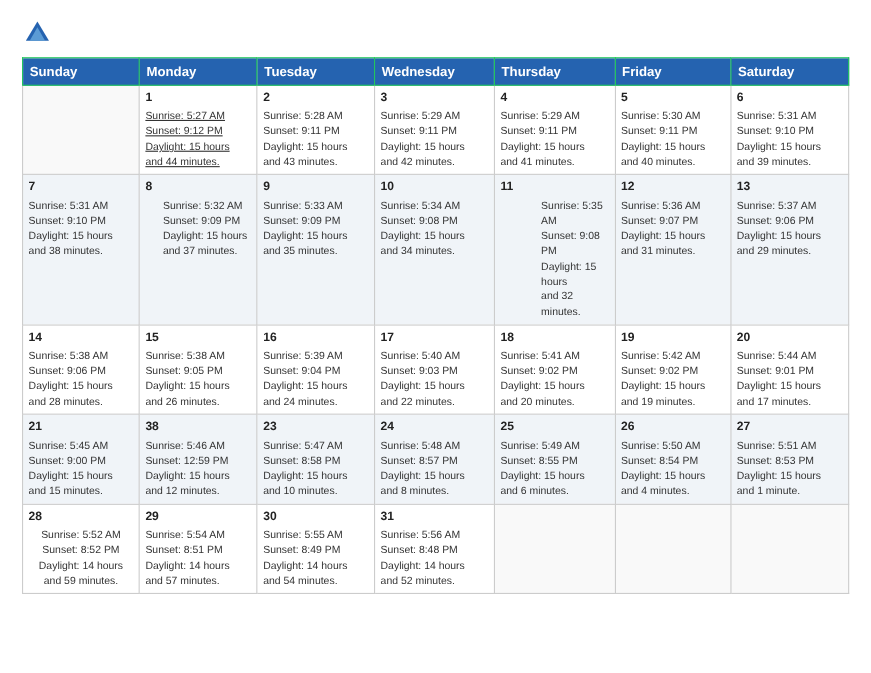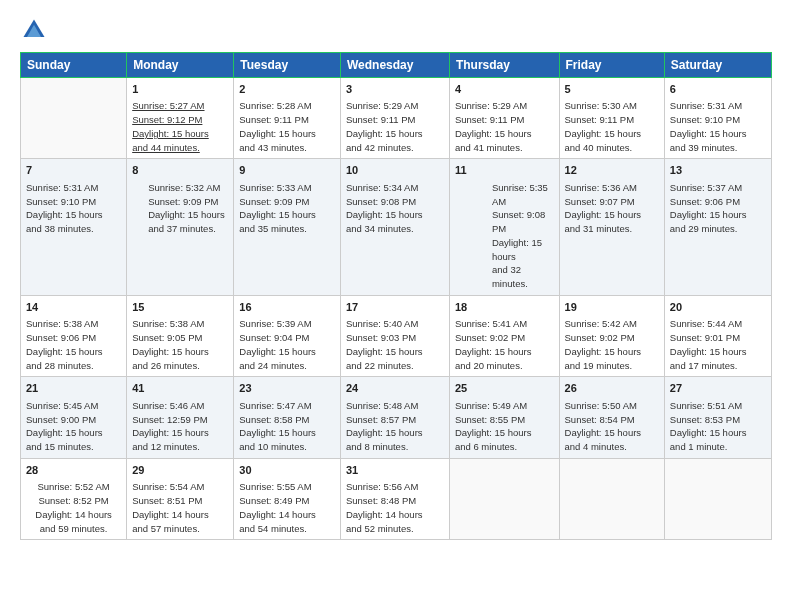--- a/index.html
+++ b/index.html
@@ -288,21 +288,21 @@
         </tr>
         <tr>
           <td class="row-bg-even">
             <div class="day-num">21</div>
             <div class="day-info" style="white-space: pre-line;">Sunrise: 5:45 AM
 Sunset: 9:00 PM
 Daylight: 15 hours
 and 15 minutes.</div>
           </td>
           <td class="row-bg-even">
-            <div class="day-num">41</div>
+            <div class="day-num">38</div>
             <div class="day-info" style="white-space: pre-line;">Sunrise: 5:46 AM
 Sunset: 12:59 PM
 Daylight: 15 hours
 and 12 minutes.</div>
           </td>
           <td class="row-bg-even">
             <div class="day-num">23</div>
             <div class="day-info" style="white-space: pre-line;">Sunrise: 5:47 AM
 Sunset: 8:58 PM
 Daylight: 15 hours

